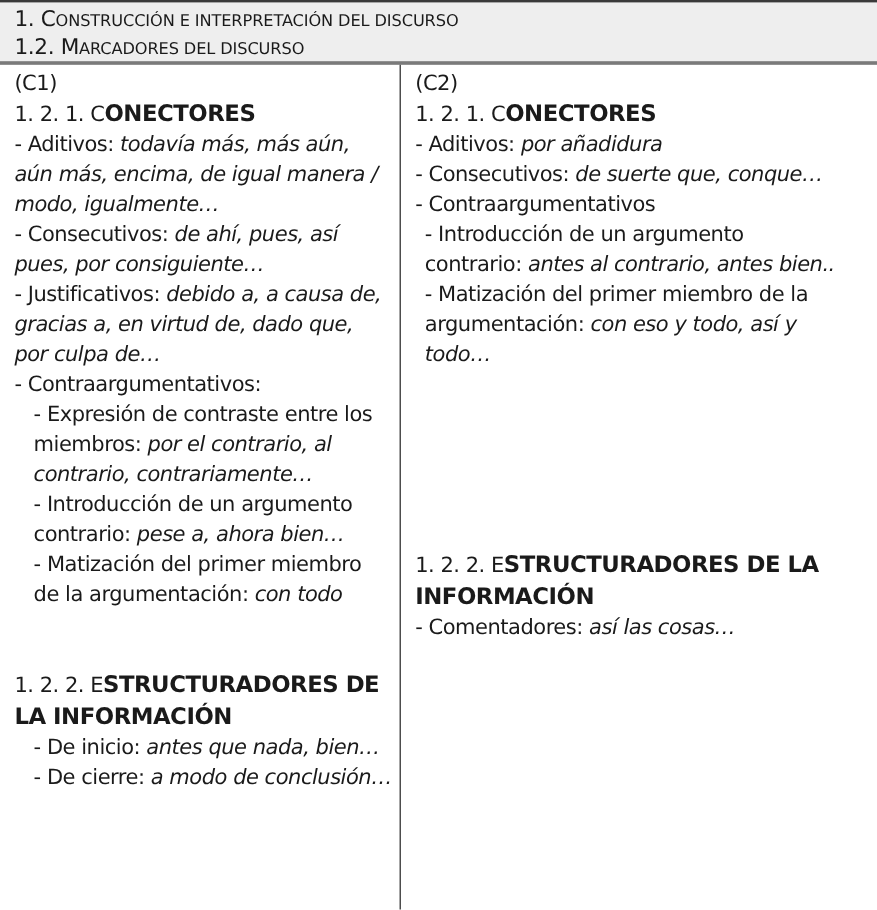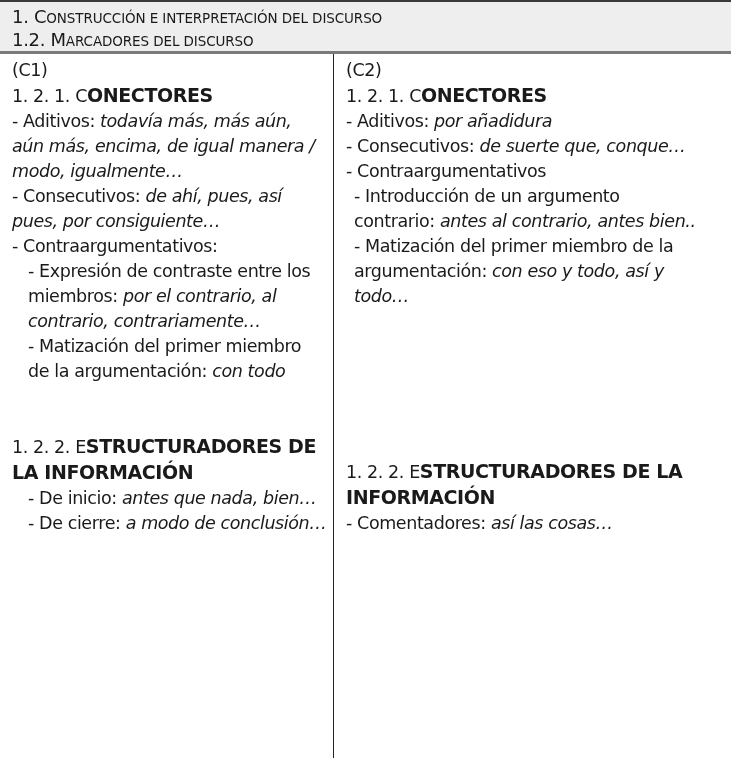--- a/index.html
+++ b/index.html
@@ -51,22 +51,24 @@
   </div>
 </div>
 
 <div class="cols">
 
   <div class="col left">
     <span class="line">(C1)</span>
     <span class="line sec-title"><span>1. 2. 1. </span><span>C</span><span class="sc2">onectores</span></span>
     <span class="line ind1"><span>- Aditivos: </span><em>todavía más, más aún, aún más, encima, de igual manera / modo, igualmente…</em></span>
     <span class="line ind1"><span>- Consecutivos: </span><em>de ahí, pues, así pues, por consiguiente…</em></span>
+    <span class="line ind1"><span>- Justificativos: </span><em>debido a, a causa de, gracias a, en virtud de, dado que, por culpa de…</em></span>
     <span class="line ind1"><span>- Contraargumentativos:</span></span>
     <span class="line ind2"><span>- Expresión de contraste entre los miembros: </span><em>por el contrario, al contrario, contrariamente…</em></span>
+    <span class="line ind2"><span>- Introducción de un argumento contrario: </span><em>pese a, ahora bien…</em></span>
     <span class="line ind2"><span>- Matización del primer miembro de la argumentación: </span><em>con todo</em></span>
 
     <div class="gap"></div>
 
     <span class="line sec-title"><span>1. 2. 2. </span><span>E</span><span class="sc2">structuradores de la información</span></span>
     <span class="line ind2"><span>- De inicio: </span><em>antes que nada, bien…</em></span>
     <span class="line ind2"><span>- De cierre: </span><em>a modo de conclusión…</em></span>
   </div>
 
   <div class="col right">

